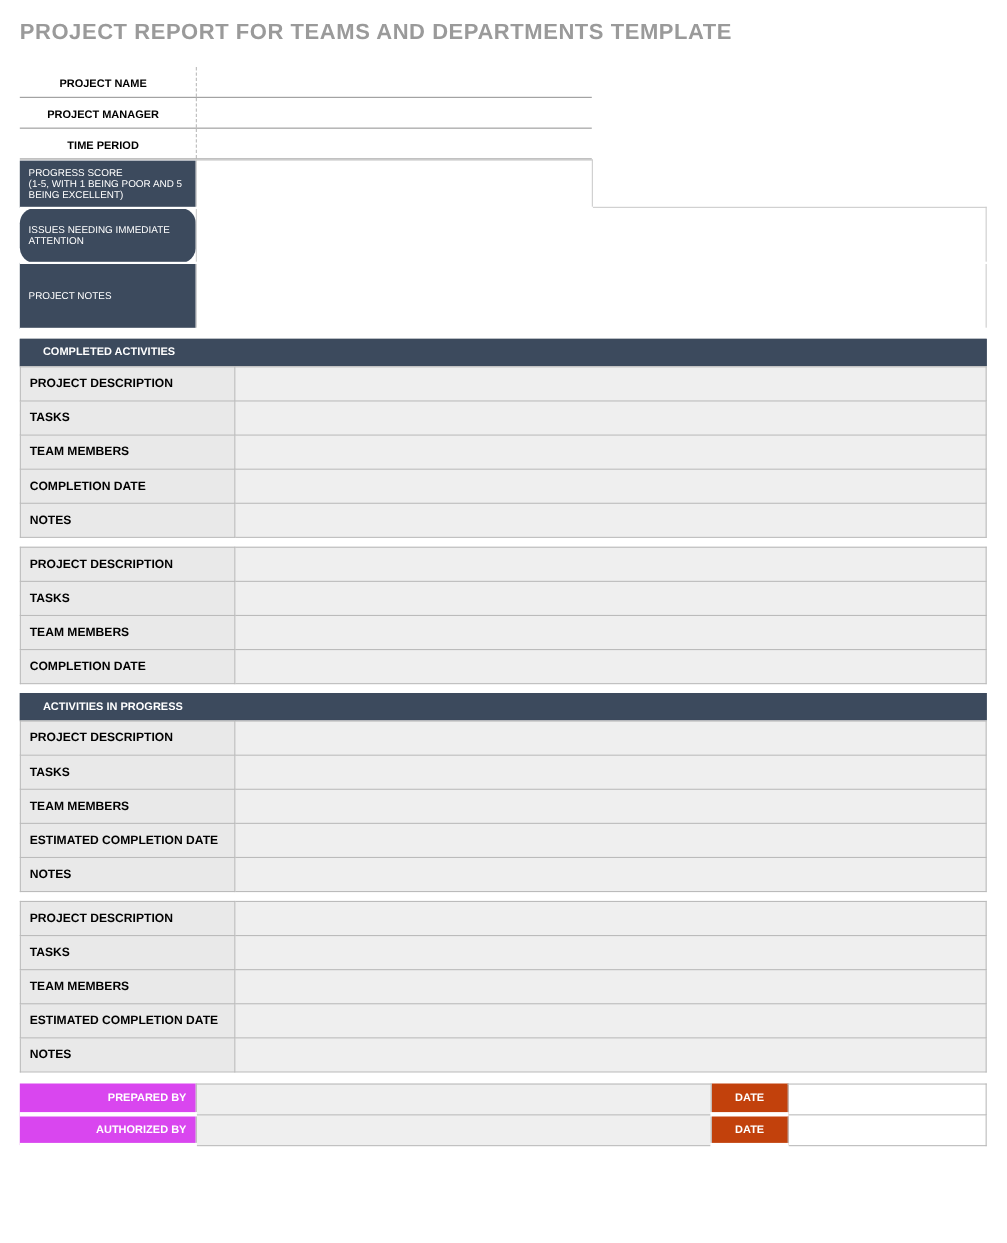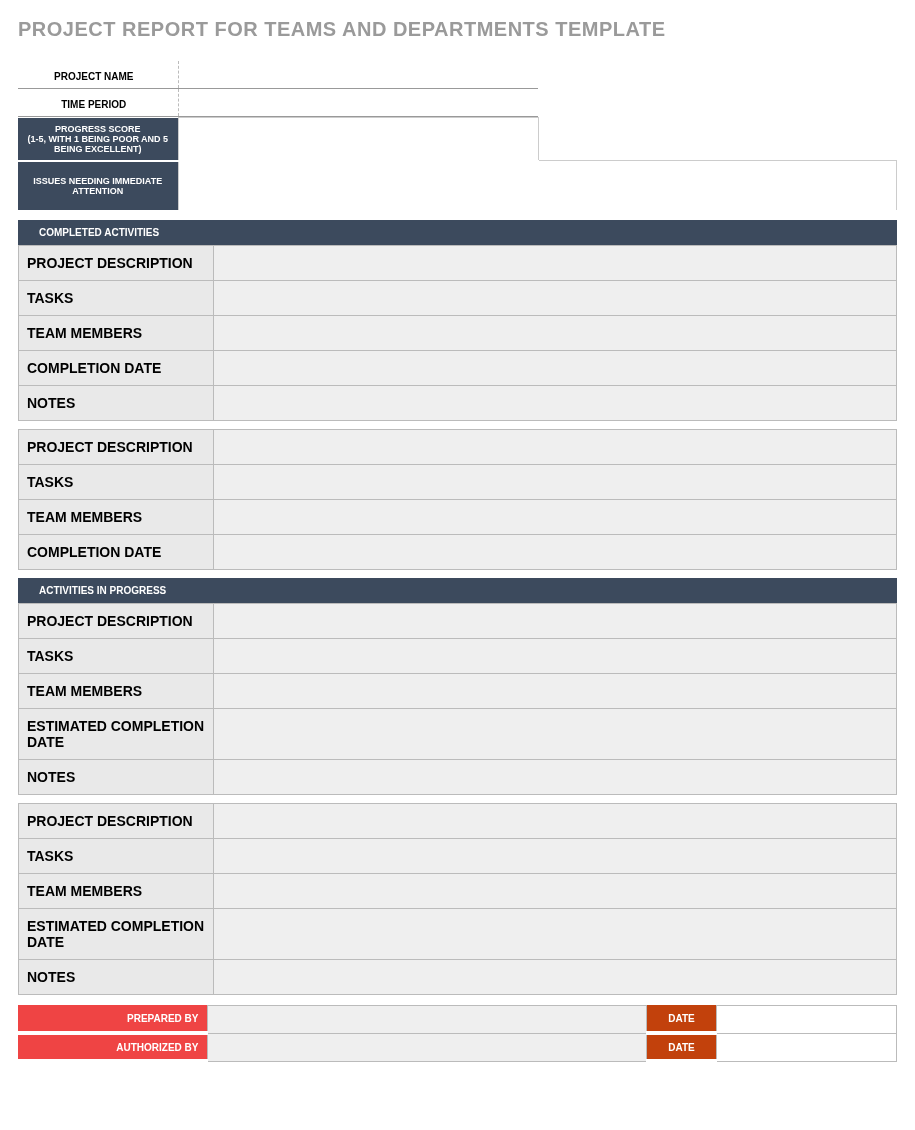--- a/index.html
+++ b/index.html
@@ -36,33 +36,33 @@
     border-bottom: 1px solid #999;
   }
 
   
   .dark-table { width: 100%; margin-top: 0; }
   .dark-table td.dlbl {
     width: 160px;
     background: #3c4a5d;
     color: #fff;
     font-size: 9px;
-    font-weight: bold;
-    text-align: center;
+    font-weight: normal;
+    text-align: left;
     padding: 6px 8px;
     vertical-align: middle;
     border-bottom: 2px solid #fff;
   }
   .dark-table td.dval {
     border: 1px solid #ccc;
     border-bottom: 2px solid #fff;
     background: #fff;
   }
   .dark-table tr.h1 td { height: 40px; }
-  .dark-table tr.h2 td { height: 50px; }
+  .dark-table tr.h2 td { height: 50px; border-radius: 14px; }
   .dark-table tr.h3 td { height: 60px; }
   .dark-table td.w1 { width: 360px; }
   .dark-table td.blank { border: none; }
 
   
   .section-bar {
     background: #3c4a5d;
     color: #fff;
     font-size: 10px;
     font-weight: bold;
@@ -70,36 +70,36 @@
     margin-top: 8px;
     border: 1px solid #3c4a5d;
   }
 
   
   .act-table { width: 100%; border: 1px solid #bbb; margin-top: 0; }
   .act-table + .act-table { margin-top: 8px; }
   .act-table td.albl {
     width: 195px;
     background: #e9e9e9;
-    font-size: 14px;
+    font-size: 11px;
     font-weight: bold;
     padding: 9px 8px;
     border: 1px solid #bbb;
   }
   .act-table td.aval {
     background: #efefef;
     border: 1px solid #bbb;
   }
 
   
   .sig-table { width: 100%; margin-top: 10px; }
   .sig-table td { height: 28px; border-bottom: 4px solid #fff; }
   .sig-table td.slbl {
-    width: 189px;
-    background: #ef4444;
+    width: 160px;
+    background: #d946ef;
     color: #fff;
     font-size: 10px;
     font-weight: bold;
     text-align: right;
     padding: 0 8px;
   }
   .sig-table td.sval {
     background: #efefef;
     border: 1px solid #bbb;
   }
@@ -119,20 +119,24 @@
 </style>
 </head>
 <body>
 
 <div class="title">PROJECT REPORT FOR TEAMS AND DEPARTMENTS TEMPLATE</div>
 
 <table class="info-table">
   <tbody>
       <tr>
     <td class="lbl">PROJECT NAME</td>
+    <td class="val"></td>
+  </tr>
+  <tr>
+    <td class="lbl">PROJECT MANAGER</td>
     <td class="val"></td>
   </tr>
   <tr>
     <td class="lbl">TIME PERIOD</td>
     <td class="val"></td>
   </tr>
 </tbody>
   </table>
 
 <table class="dark-table">
@@ -140,20 +144,24 @@
       <tr class="h1">
     <td class="dlbl" style="white-space:pre-line">PROGRESS SCORE
 (1-5, WITH 1 BEING POOR AND 5 BEING EXCELLENT)</td>
     <td class="dval w1"></td>
     <td class="blank"></td>
   </tr>
   <tr class="h2">
     <td class="dlbl">ISSUES NEEDING IMMEDIATE ATTENTION</td>
     <td class="dval" colspan="2"></td>
   </tr>
+  <tr class="h3">
+    <td class="dlbl">PROJECT NOTES</td>
+    <td class="dval" colspan="2"></td>
+  </tr>
 </tbody>
   </table>
 
 <div class="section-bar">COMPLETED ACTIVITIES</div>
 
 <table class="act-table">
   <tbody>
       <tr>
         <td class="albl">PROJECT DESCRIPTION</td>
         <td class="aval"></td>

